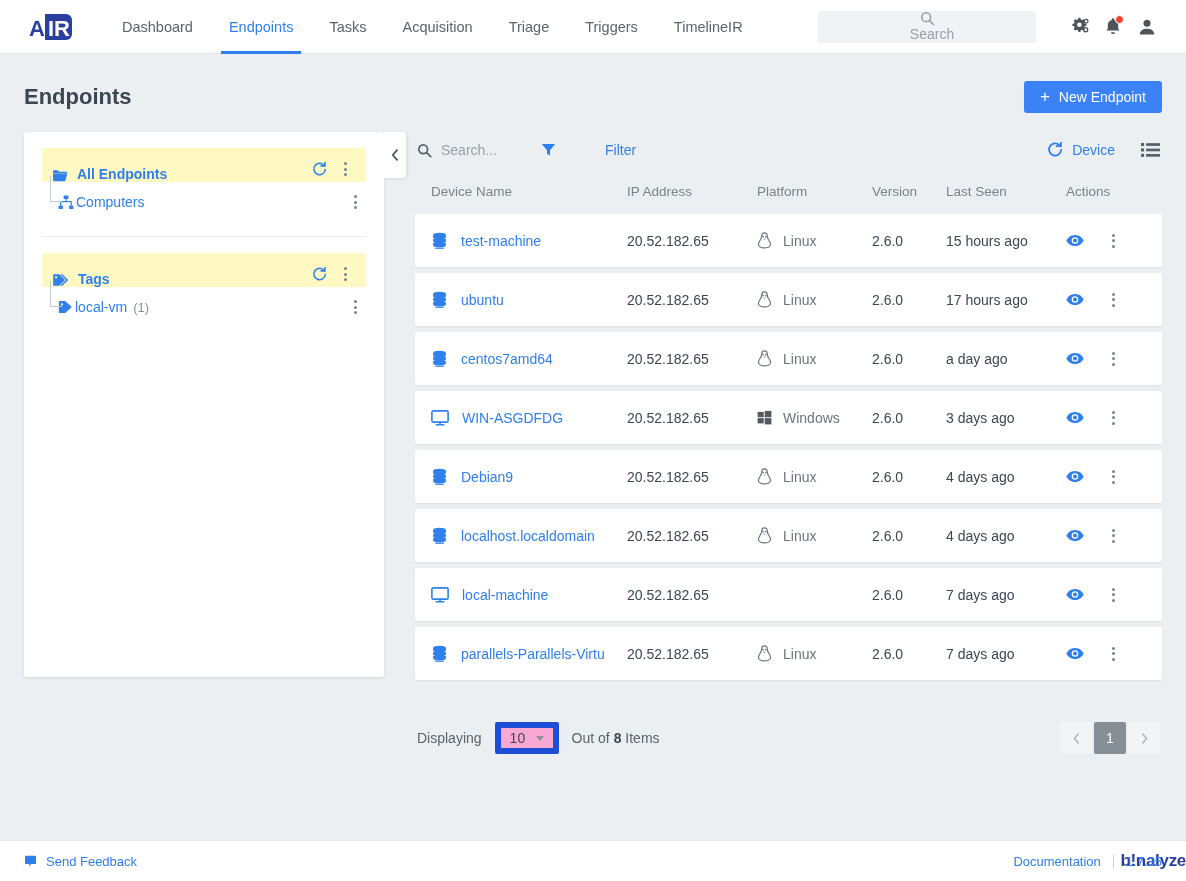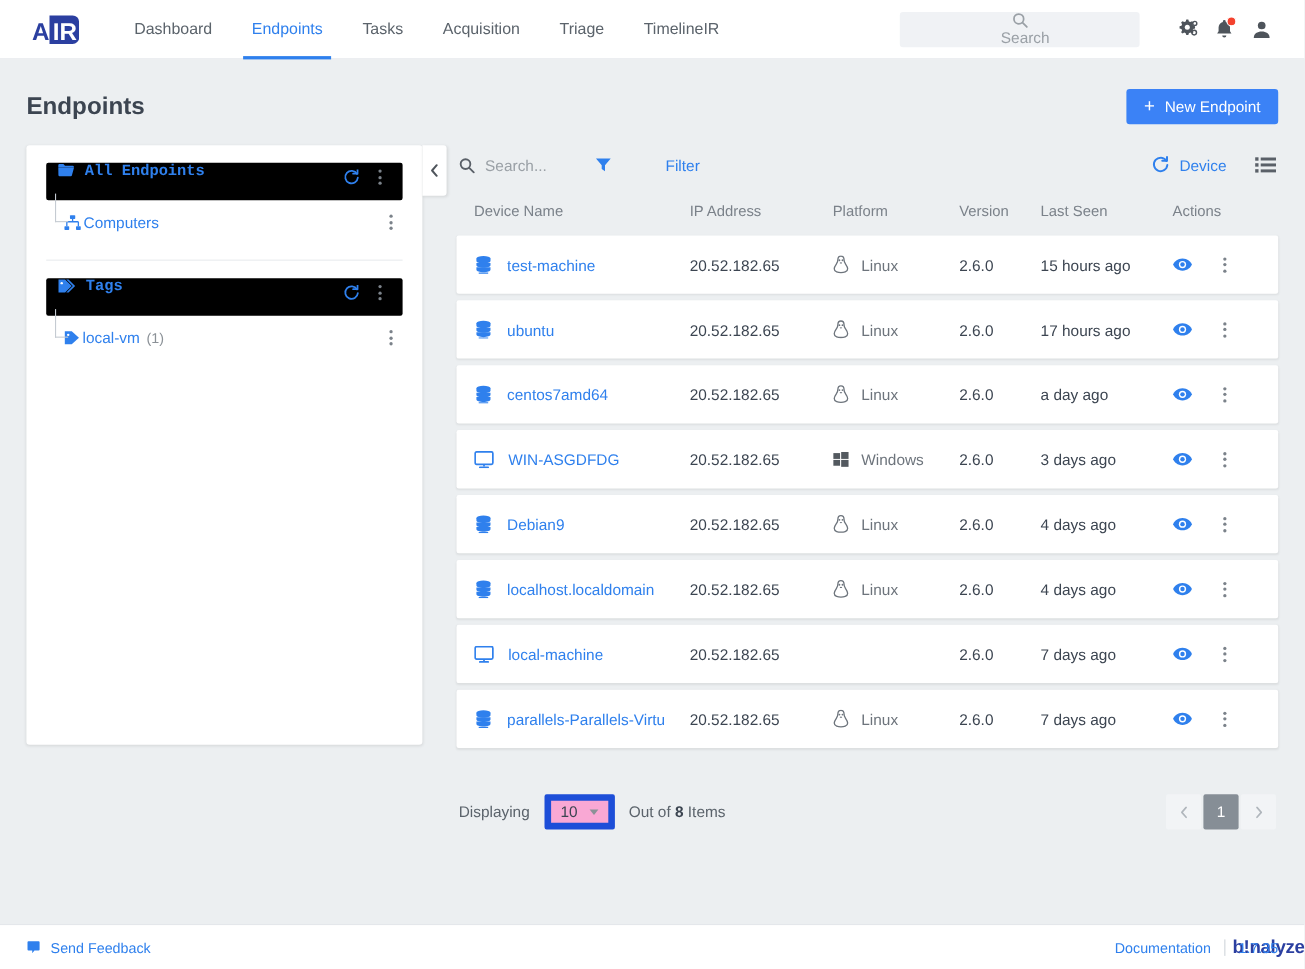--- a/index.html
+++ b/index.html
@@ -68,22 +68,22 @@
   
   .body-wrap { display: flex; padding: 16px 24px 0 24px; position: relative; }
 
   
   .sidebar {
     width: 360px; height: 545px; background: #fff; border-radius: 3px;
     box-shadow: 0 1px 3px rgba(0,0,0,0.10);
     padding: 16px 18px; flex: 0 0 360px; position: relative;
   }
   .tree-head {
-    height: 34px; background: #000000; display: flex; align-items: flex-start;
-    padding: 0 10px; border-radius: 2px; font-family: Liberation Mono, monospace;
+    height: 34px; background: #fef9c3; display: flex; align-items: flex-end;
+    padding: 0 10px; border-radius: 2px;
   }
   .tree-head .lbl {
     font-size: 14px; font-weight: bold; color: #2f80ed; margin-left: 9px;
   }
   .tree-head .acts { margin-left: auto; display: flex; align-items: center; gap: 2px; }
   .kebab {
     width: 22px; height: 26px; display: flex; flex-direction: column;
     align-items: center; justify-content: center; gap: 2.5px; cursor: pointer;
   }
   .kebab i { width: 3px; height: 3px; border-radius: 50%; background: #7b828a; display: block; }
@@ -203,20 +203,21 @@
       <text x="22" y="25" font-family="Liberation Sans, sans-serif" font-size="22" font-weight="bold" fill="#ffffff">IR</text>
     </svg>
   </div>
 
   <div class="nav">
     <div class="nav-item">Dashboard</div>
     <div class="nav-item active">Endpoints</div>
     <div class="nav-item">Tasks</div>
     <div class="nav-item">Acquisition</div>
     <div class="nav-item">Triage</div>
+    <div class="nav-item">Triggers</div>
     <div class="nav-item">TimelineIR</div>
   </div>
 
   <div class="topright">
     <div class="searchbox">
       <svg width="15" height="15" viewBox="0 0 16 16">
         <circle cx="6.6" cy="6.6" r="4.7" fill="none" stroke="#9aa0a6" stroke-width="1.7"></circle>
         <line x1="10.2" y1="10.2" x2="14.4" y2="14.4" stroke="#9aa0a6" stroke-width="1.7" stroke-linecap="round"></line>
       </svg>
       <span class="sp">Search</span>

